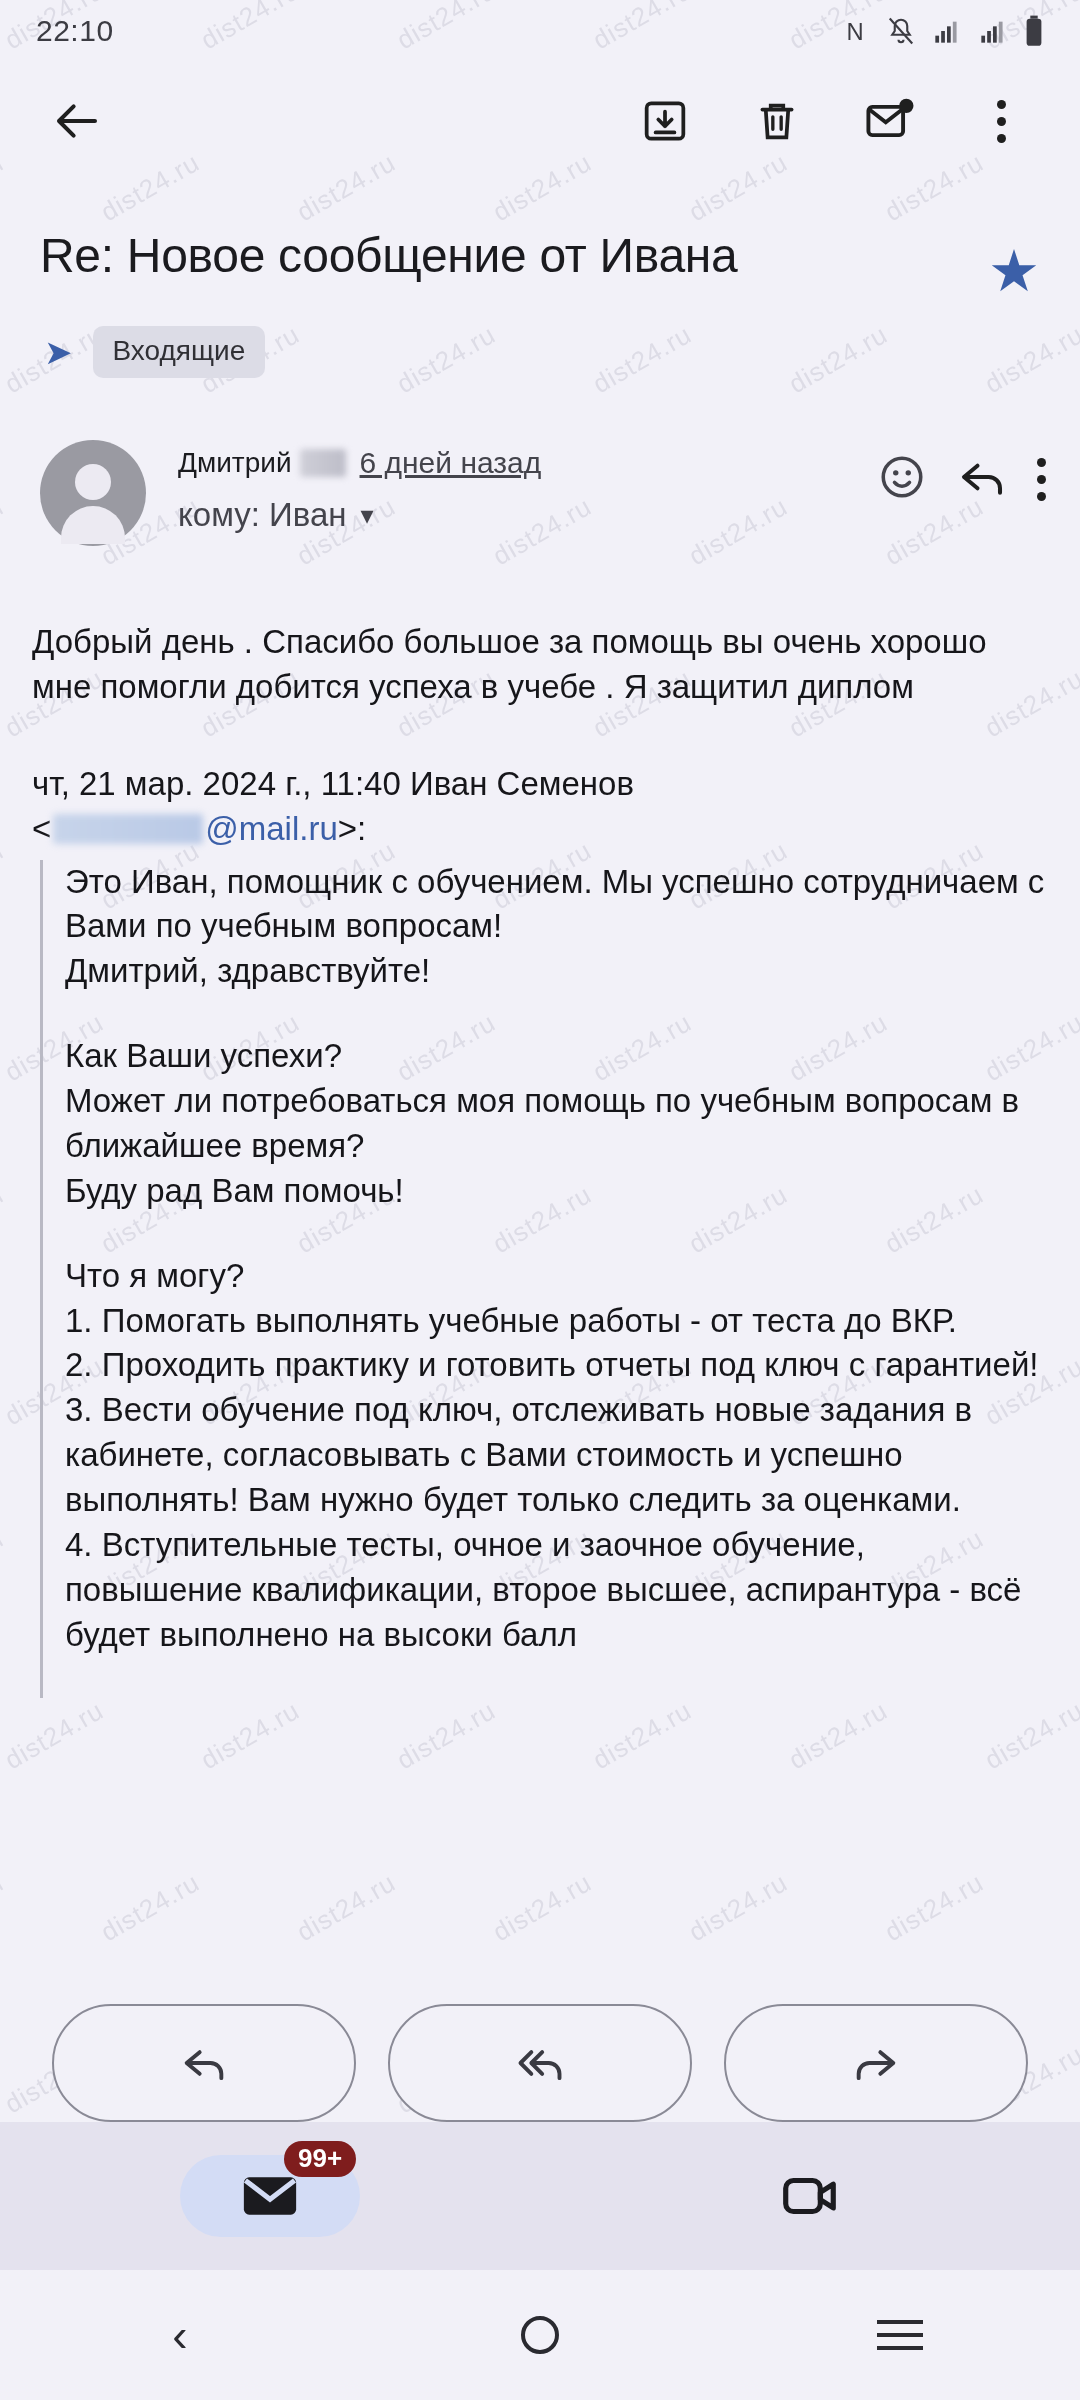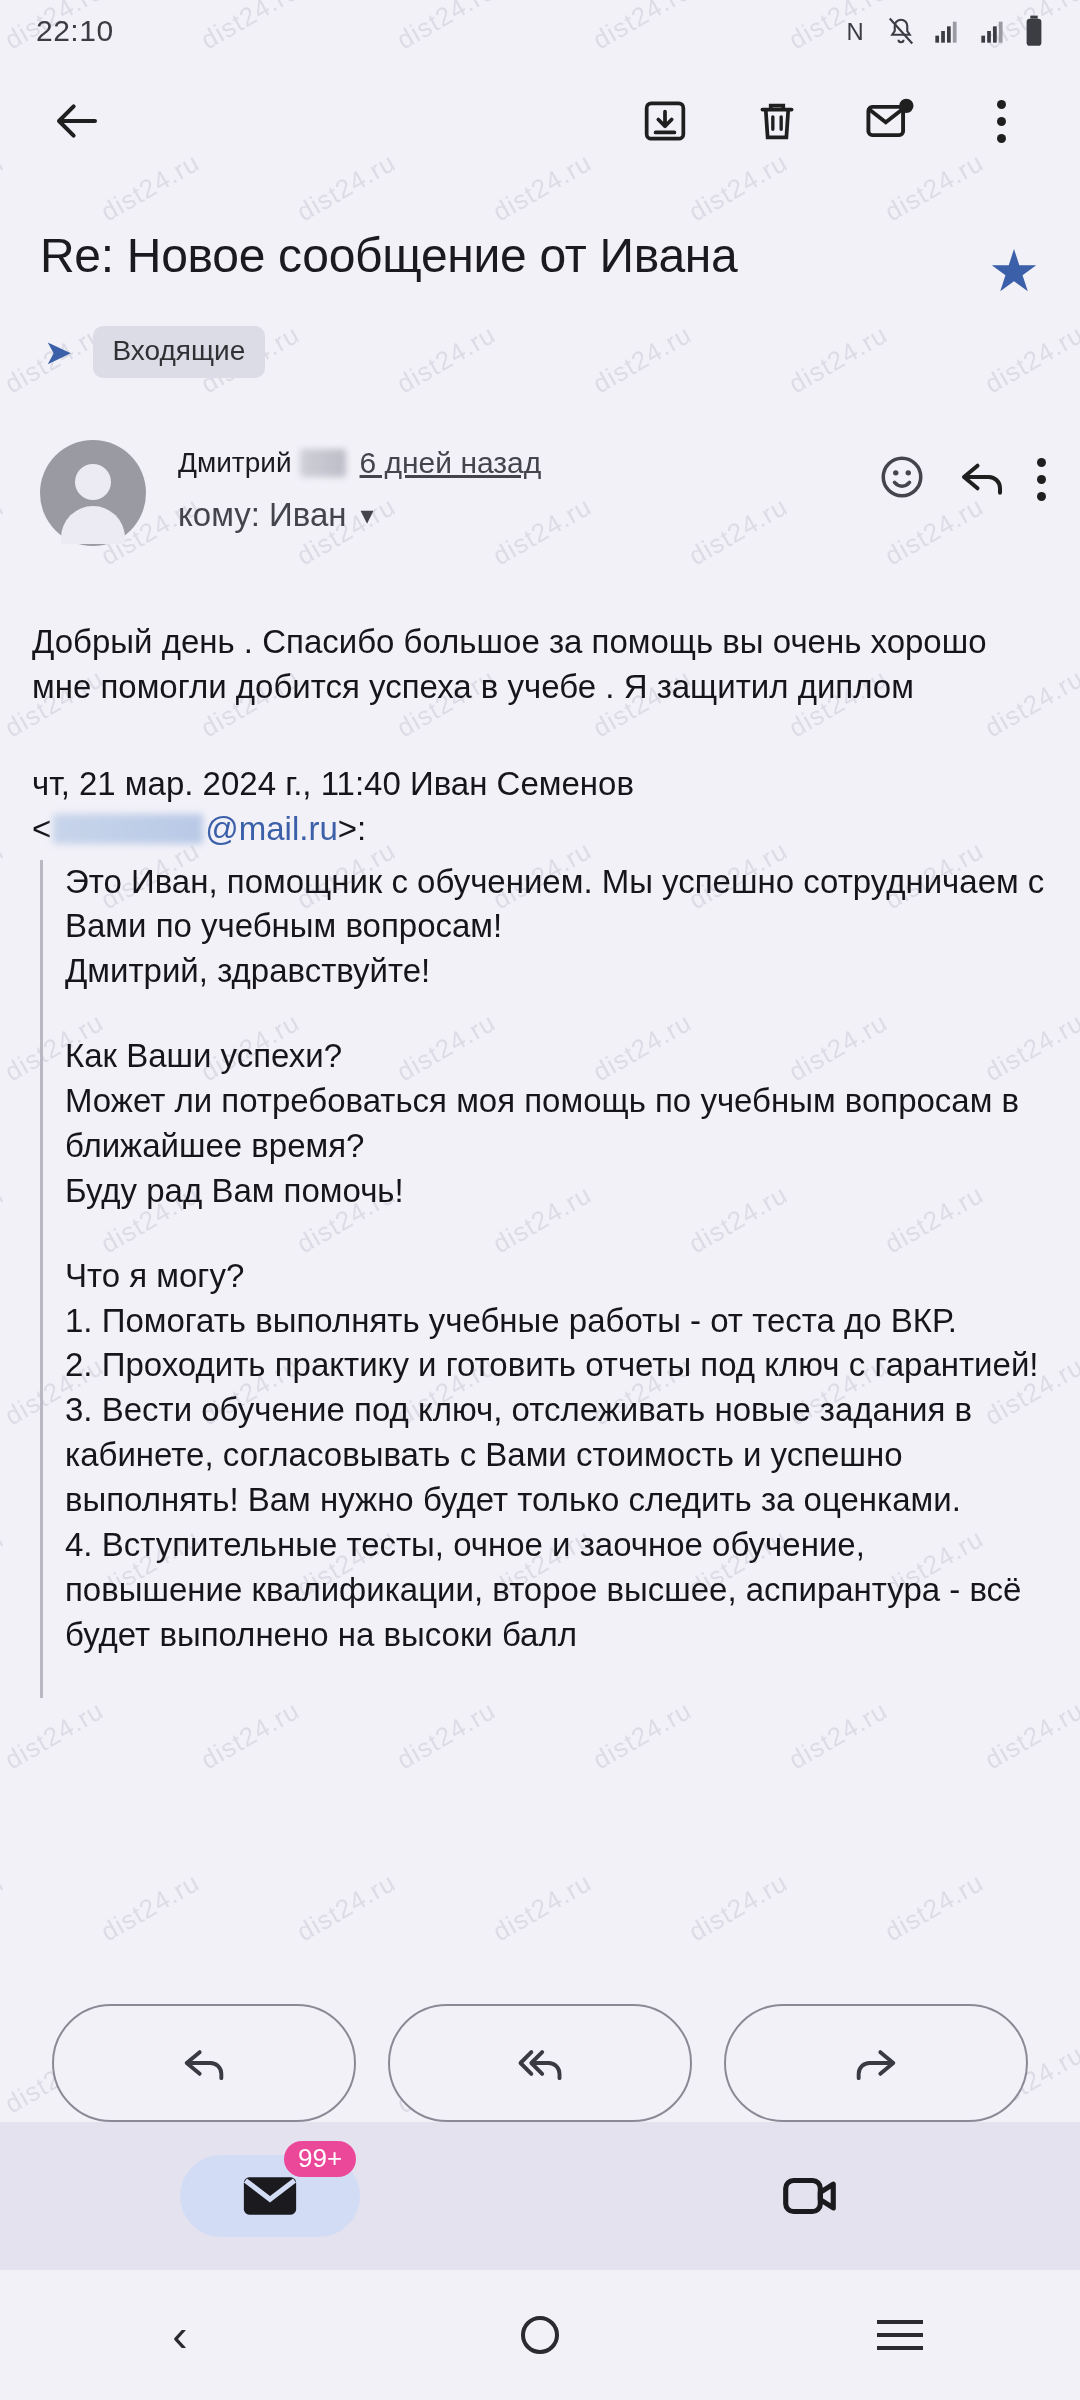--- a/index.html
+++ b/index.html
@@ -201,23 +201,23 @@
   .bnav-pill {
     width: 180px; height: 82px;
     border-radius: 41px;
     background: #d3dcf5;
     display: flex; align-items: center; justify-content: center;
     position: relative;
   }
   .count-badge {
     position: absolute;
     top: -14px; left: 104px;
-    background: #ec4899;
+    background: #7f1d1d;
     color: #fff;
-    font-size: 26px; font-weight: 400;
+    font-size: 26px; font-weight: 700;
     border-radius: 26px;
     padding: 4px 14px 6px;
     line-height: 1;
   }
 
   
   .sysnav {
     position: absolute;
     left: 0; right: 0; bottom: 0;
     height: 130px;

